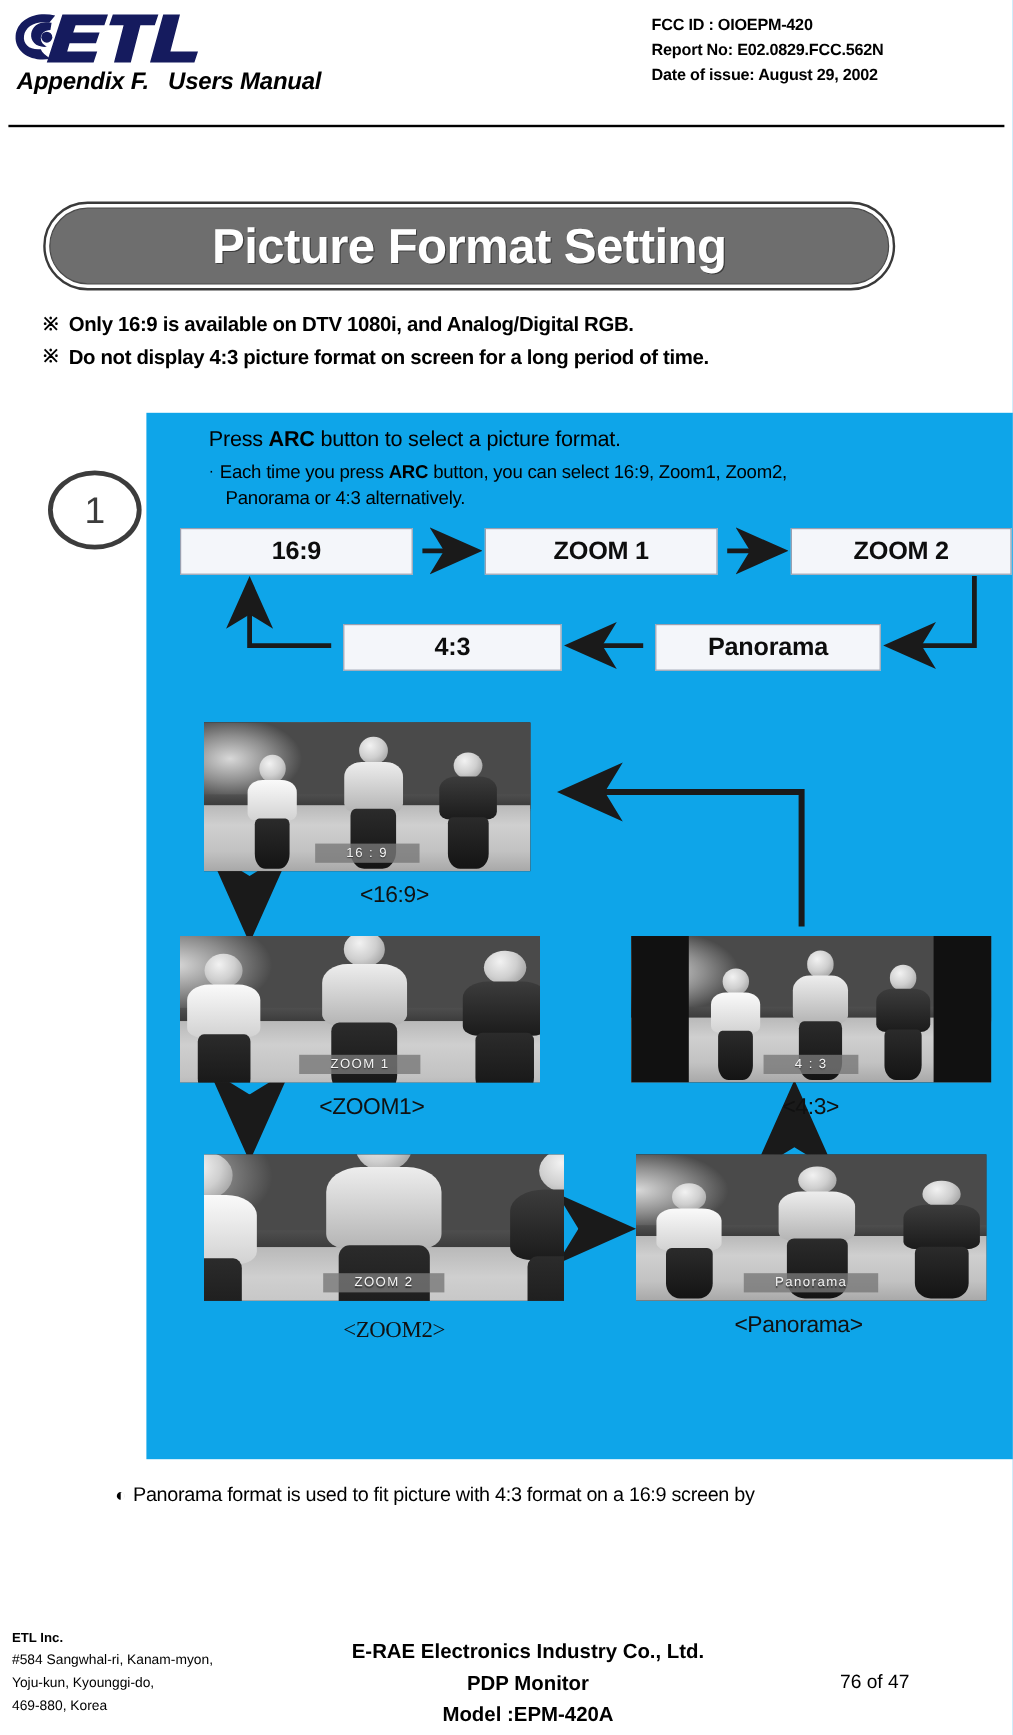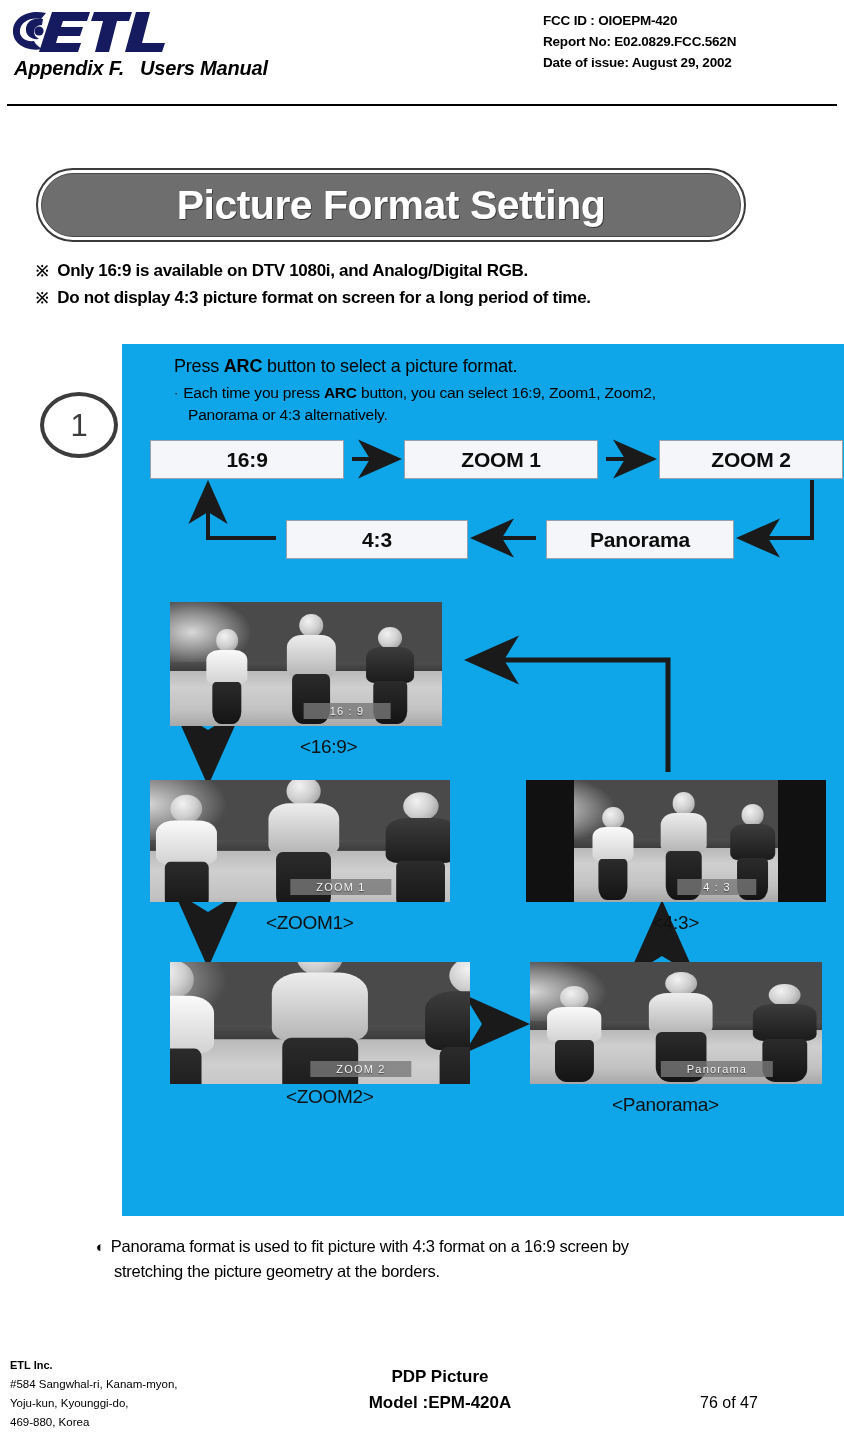--- a/index.html
+++ b/index.html
@@ -162,21 +162,20 @@
   
   .osd{
     position:absolute;left:50%;transform:translateX(-50%);
     bottom:6%;
     background:rgba(120,120,120,.80);
     color:#f4f4f4;
     font-size:11px;letter-spacing:1.2px;
     padding:2px 26px;
     white-space:nowrap;
     text-shadow:0 1px 1px rgba(0,0,0,.55);
-    margin-left:41px;
   }
   
   .pillar-l,.pillar-r{position:absolute;top:0;bottom:0;width:16%;background:#111;z-index:3;}
   .pillar-l{left:0;} .pillar-r{right:0;}
 
   .caption{
     position:absolute;
     font-size:19px;font-weight:normal;letter-spacing:-0.3px;
     color:#111;white-space:nowrap;
   }
@@ -184,21 +183,21 @@
   
   #shot-169   {left:48px;  top:8px;   width:272px;height:124px;}
   #shot-zoom1 {left:28px;  top:186px; width:300px;height:122px;}
   #shot-43    {left:404px; top:186px; width:300px;height:122px;}
   #shot-zoom2 {left:48px;  top:368px; width:300px;height:122px;}
   #shot-pano  {left:408px; top:368px; width:292px;height:122px;}
 
   #cap-169   {left:178px; top:142px;}
   #cap-zoom1 {left:144px; top:318px;}
   #cap-43    {left:530px; top:318px;}
-  #cap-zoom2 {left:164px; top:492px;}
+  #cap-zoom2 {left:164px; top:504px;font-family:Liberation Serif, serif;}
   #cap-pano  {left:490px; top:500px;}
 
   .photos svg{position:absolute;left:0;top:0;overflow:visible;}
 
   
   .bottom-note{
     position:absolute;left:96px;top:1234px;width:700px;
     font-size:16.5px;line-height:24px;letter-spacing:-0.25px;
   }
   .bottom-note .bmark{margin-right:6px;font-size:15px;}
@@ -457,28 +456,28 @@
         </div>
         <div class="osd">Panorama</div>
       </div>
     </div>
     <div class="caption" id="cap-pano">&lt;Panorama&gt;</div>
   </div>
 </div>
 
 <div class="bottom-note">
   <span class="bmark">◐</span><span>Panorama format is used to fit picture with 4:3 format on a 16:9 screen by</span>
-  <span class="l2">stretching the picture geometry at the borders.</span>
 </div>
 
 <div class="footer">
   <div class="f-left">
     <div class="fl-title">ETL Inc.</div>
     <div class="fl-line">#584 Sangwhal-ri, Kanam-myon,</div>
     <div class="fl-line">Yoju-kun, Kyounggi-do,</div>
     <div class="fl-line">469-880, Korea</div>
   </div>
   <div class="f-center">
-    <div>PDP Picture</div>
+    <div>E-RAE Electronics Industry Co., Ltd.</div>
+    <div>PDP Monitor</div>
     <div>Model :EPM-420A</div>
   </div>
   <div class="f-right">76 of 47</div>
 </div>
 
 </body></html>

